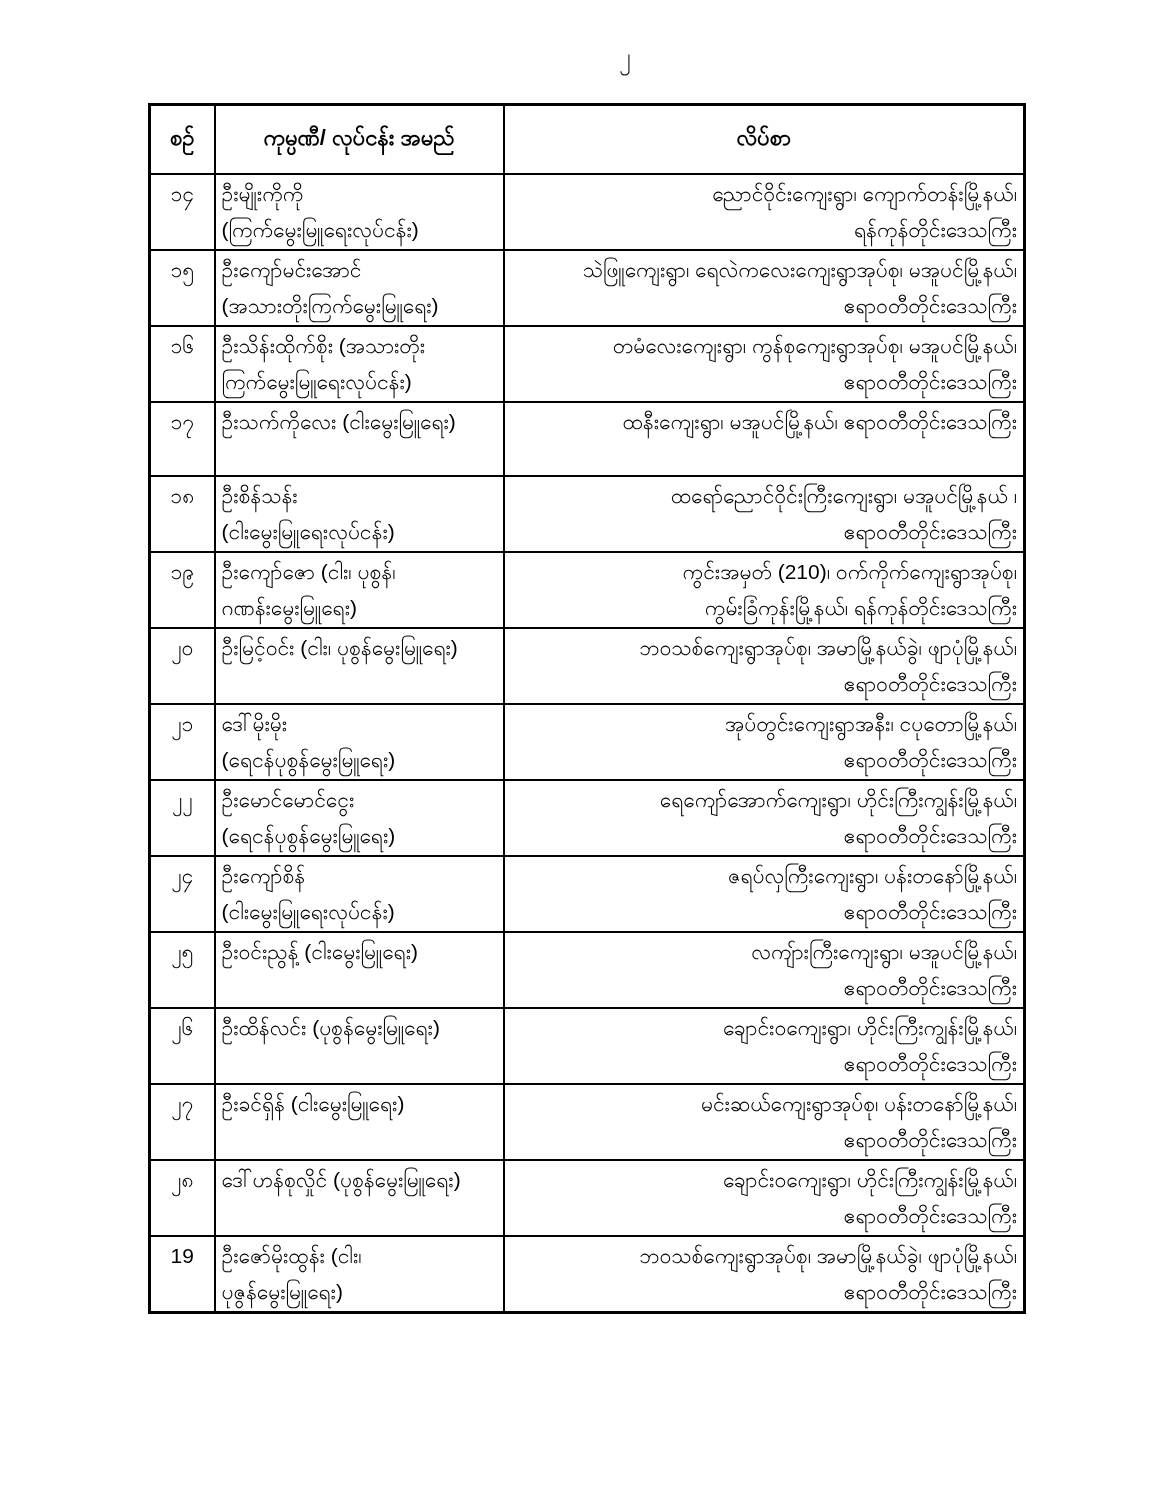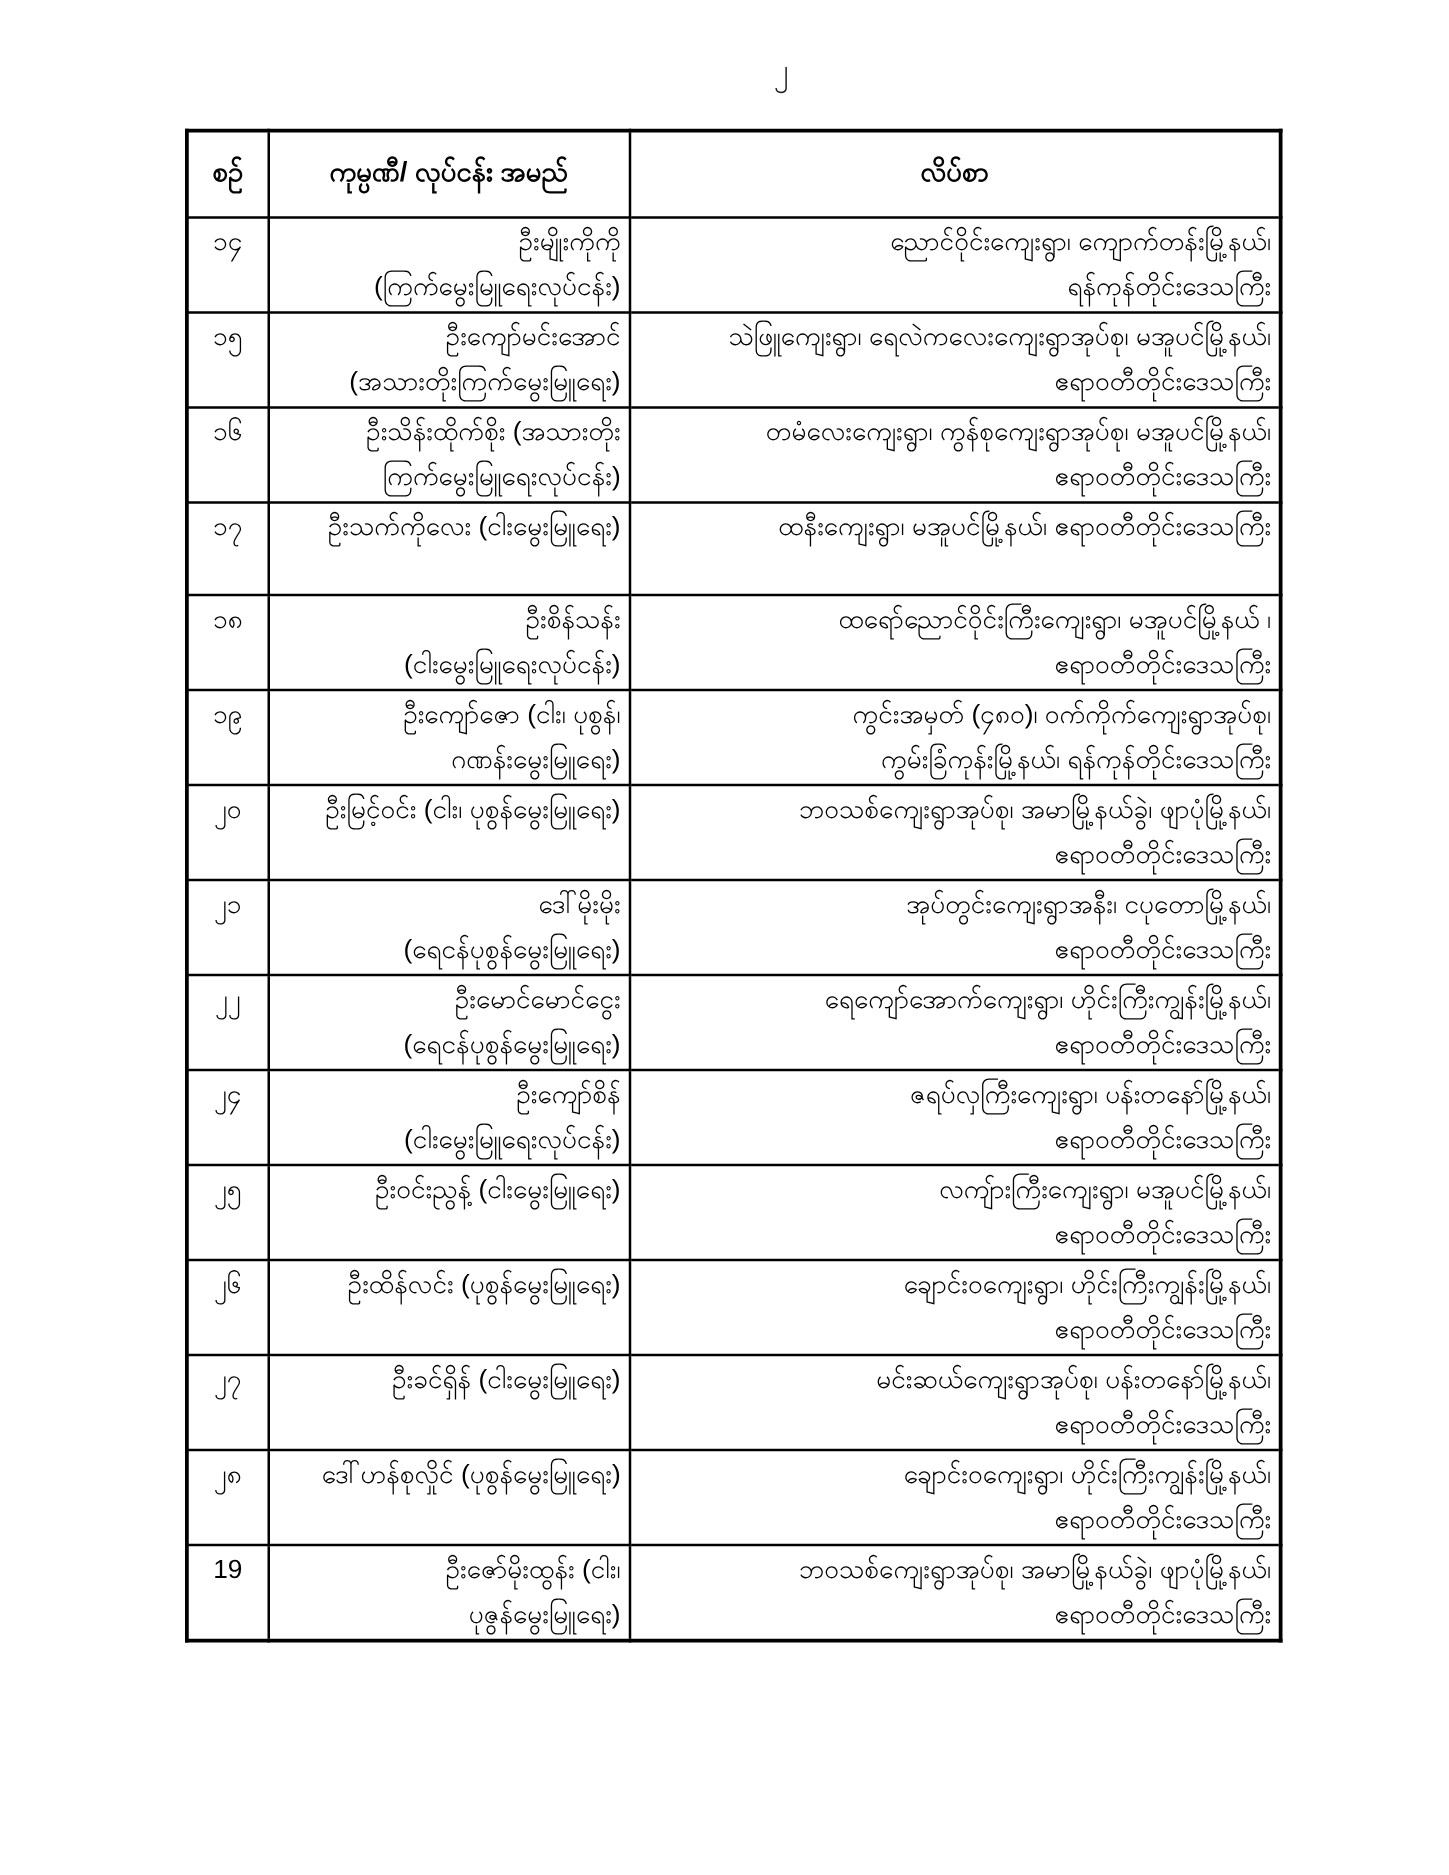--- a/index.html
+++ b/index.html
@@ -56,21 +56,21 @@
     padding: 1px 6px 1px 6px;
     white-space: pre-line;
     font-weight: 400;
   }
   .doc-table td.cell-no {
     text-align: center;
     padding-left: 2px;
     padding-right: 2px;
     margin-top: 44px;
   }
-  .doc-table td.cell-name    { text-align: right; }
+  .doc-table td.cell-name    { text-align: left; }
   .doc-table td.cell-address { text-align: right; }
 </style>
 </head>
 <body>
 
 <div class="page-number">၂</div>
 
 <table class="doc-table">
   <colgroup>
     <col class="col-no">
@@ -115,21 +115,21 @@
         <td class="cell-no">၁၈</td>
         <td class="cell-name">ဦးစိန်သန်း
 (ငါးမွေးမြူရေးလုပ်ငန်း)</td>
         <td class="cell-address">ထရော်ညောင်ဝိုင်းကြီးကျေးရွာ၊ မအူပင်မြို့နယ် ၊
 ဧရာဝတီတိုင်းဒေသကြီး</td>
       </tr>
       <tr>
         <td class="cell-no">၁၉</td>
         <td class="cell-name">ဦးကျော်ဇော (ငါး၊ ပုစွန်၊
 ဂဏန်းမွေးမြူရေး)</td>
-        <td class="cell-address">ကွင်းအမှတ် (၄၈၀)၊ ဝက်ကိုက်ကျေးရွာအုပ်စု၊
+        <td class="cell-address">ကွင်းအမှတ် (210)၊ ဝက်ကိုက်ကျေးရွာအုပ်စု၊
 ကွမ်းခြံကုန်းမြို့နယ်၊ ရန်ကုန်တိုင်းဒေသကြီး</td>
       </tr>
       <tr>
         <td class="cell-no">၂၀</td>
         <td class="cell-name">ဦးမြင့်ဝင်း (ငါး၊ ပုစွန်မွေးမြူရေး)</td>
         <td class="cell-address">ဘဝသစ်ကျေးရွာအုပ်စု၊ အမာမြို့နယ်ခွဲ၊ ဖျာပုံမြို့နယ်၊
 ဧရာဝတီတိုင်းဒေသကြီး</td>
       </tr>
       <tr>
         <td class="cell-no">၂၁</td>

